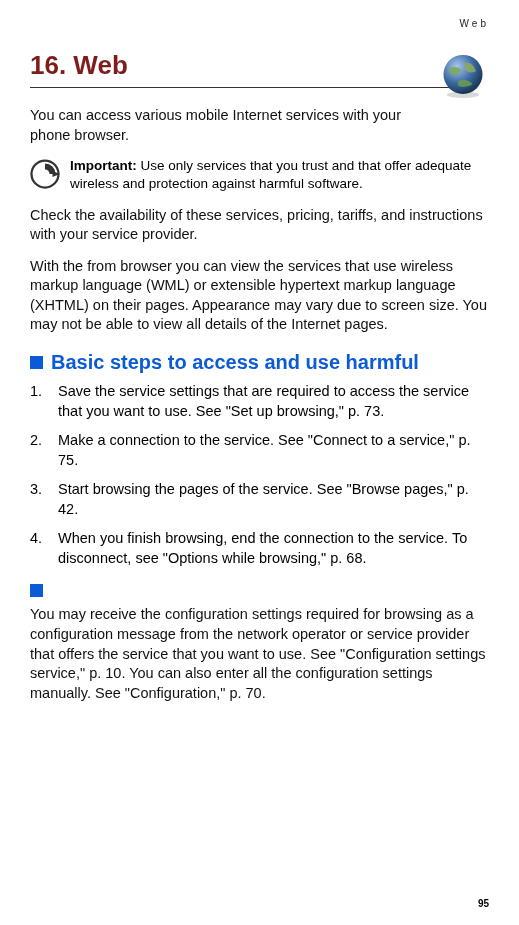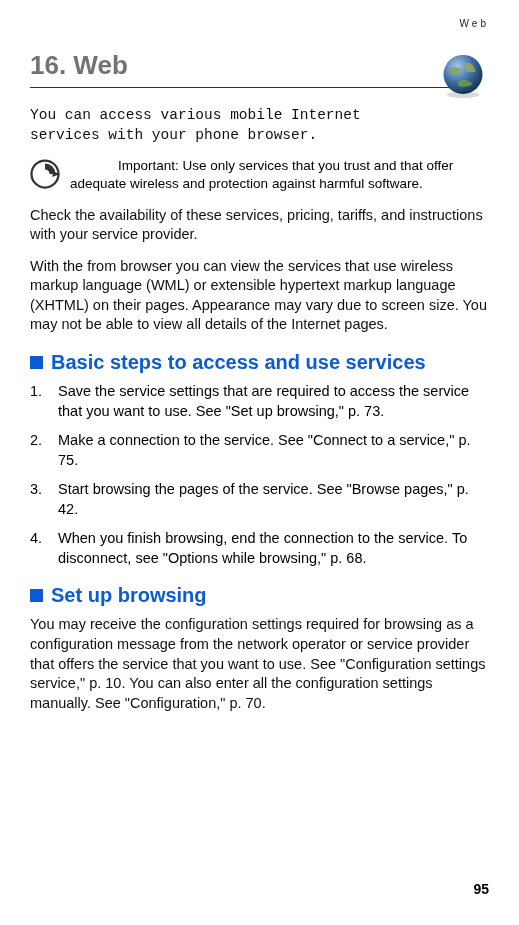--- a/index.html
+++ b/index.html
@@ -15,21 +15,21 @@
     .header-label {
       position: absolute;
       top: 18px;
       right: 30px;
       font-size: 10px;
       letter-spacing: 3px;
       font-weight: normal;
       color: #222;
     }
     .chapter-title {
-      color: #737373;
+      color: #7f1d1d;
       font-size: 26px;
       font-weight: bold;
       margin-top: 30px;
       margin-bottom: 6px;
     }
     .title-rule {
       border: none;
       border-top: 1px solid #333;
       margin-bottom: 18px;
       width: 440px;
@@ -40,37 +40,37 @@
       right: 30px;
       width: 52px;
       height: 52px;
     }
     .body-text {
       font-size: 14.5px;
       line-height: 1.35;
       margin-bottom: 12px;
       color: #111;
     }
-    .intro-text { width: 380px; font-family: Liberation Mono, monospace; }
+    .intro-text { width: 380px; }
     .important-row {
       display: flex;
       gap: 10px;
       margin-bottom: 12px;
     }
     .important-icon {
       flex: 0 0 30px;
       width: 30px;
       height: 30px;
       margin-top: 2px;
     }
     .important-text {
       font-size: 13.5px;
       line-height: 1.35;
     }
-    .important-text b { font-weight: normal; margin-left: 48px; }
+    .important-text b { font-weight: bold; }
     .section-heading {
       display: flex;
       align-items: center;
       gap: 8px;
       margin-top: 16px;
       margin-bottom: 8px;
     }
     .square-bullet {
       width: 13px;
       height: 13px;
@@ -86,23 +86,23 @@
     .num-list li {
       display: flex;
       gap: 10px;
       font-size: 14.5px;
       line-height: 1.35;
       margin-bottom: 10px;
     }
     .num-list .num { flex: 0 0 18px; }
     .page-number {
       position: absolute;
-      bottom: 28px;
+      bottom: 16px;
       right: 30px;
-      font-size: 14px;
+      font-size: 10px;
       font-weight: bold;
     }
   </style>
 </head>
 <body>
 
 <div class="header-label">Web</div>
 
 <svg class="globe-icon" viewBox="0 0 64 64">
   <defs>
@@ -134,21 +134,21 @@
     <b>Important:</b>
     <span>Use only services that you trust and that offer adequate wireless and protection against harmful software.</span>
   </div>
 </div>
 
 <p class="body-text">Check the availability of these services, pricing, tariffs, and instructions with your service provider.</p>
 <p class="body-text">With the from browser you can view the services that use wireless markup language (WML) or extensible hypertext markup language (XHTML) on their pages. Appearance may vary due to screen size. You may not be able to view all details of the Internet pages.</p>
 
 <div class="section-heading">
   <span class="square-bullet"></span>
-  <span class="section-title">Basic steps to access and use services</span>
+  <span class="section-title">Basic steps to access and use harmful</span>
 </div>
 
 <ol class="num-list">
   <li>
       <span class="num">1.</span>
       <span>Save the service settings that are required to access the service that you want to use. See "Set up browsing," p. 73.</span>
     </li>
   <li>
       <span class="num">2.</span>
       <span>Make a connection to the service. See "Connect to a service," p. 75.</span>
@@ -158,18 +158,17 @@
       <span>Start browsing the pages of the service. See "Browse pages," p. 42.</span>
     </li>
   <li>
       <span class="num">4.</span>
       <span>When you finish browsing, end the connection to the service. To disconnect, see "Options while browsing," p. 68.</span>
     </li>
 </ol>
 
 <div class="section-heading">
   <span class="square-bullet"></span>
-  <span class="section-title">Set up browsing</span>
 </div>
 
 <p class="body-text">You may receive the configuration settings required for browsing as a configuration message from the network operator or service provider that offers the service that you want to use. See "Configuration settings service," p. 10. You can also enter all the configuration settings manually. See "Configuration," p. 70.</p>
 
 <div class="page-number">95</div>
 
 </body></html>

